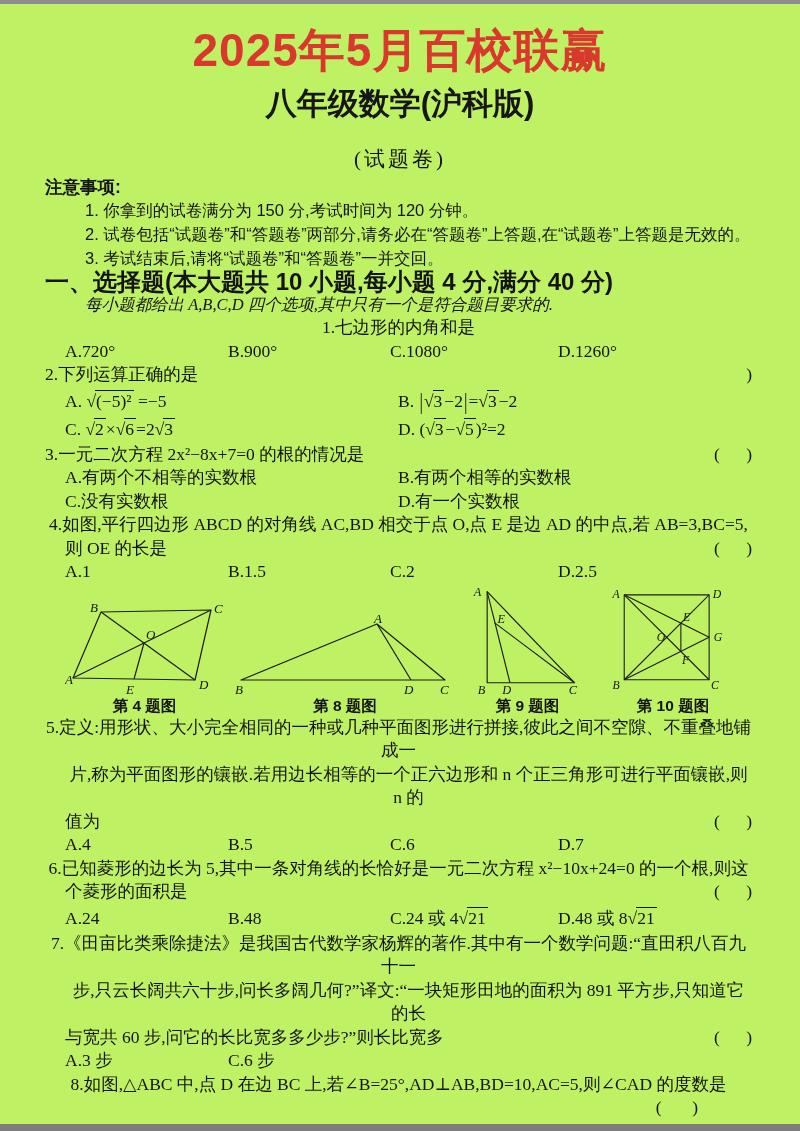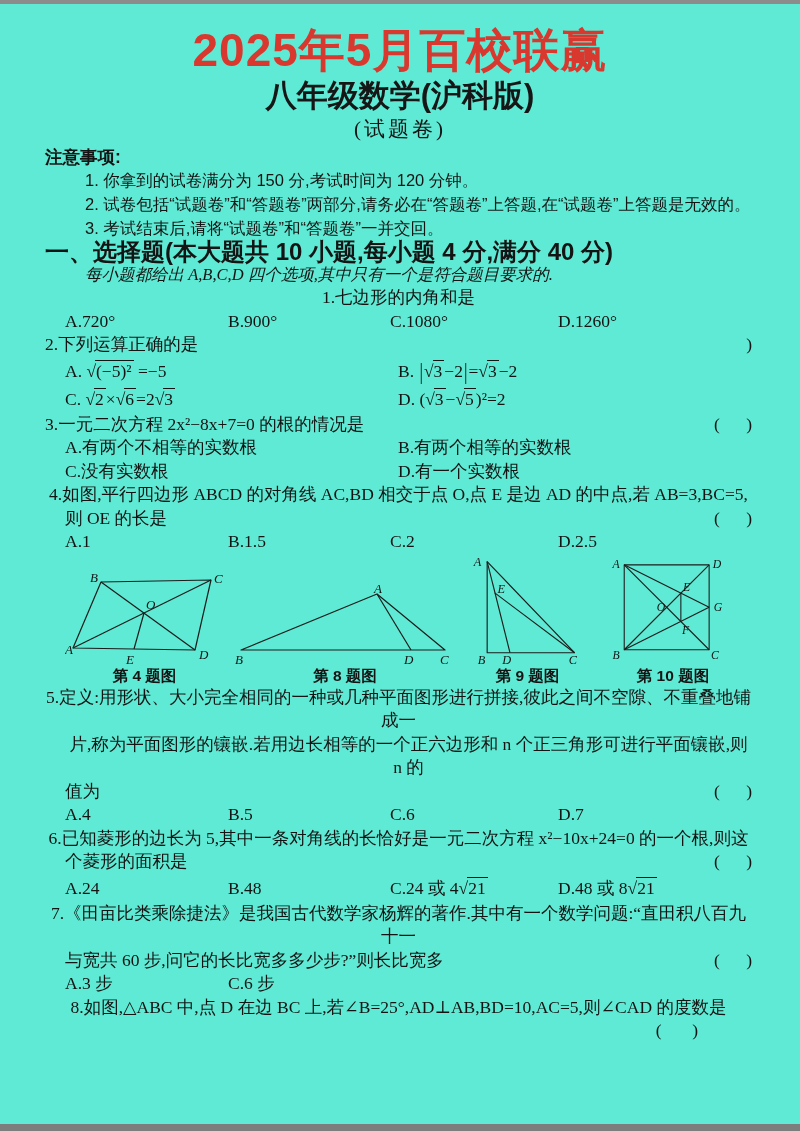--- a/index.html
+++ b/index.html
@@ -1,25 +1,25 @@
 <!DOCTYPE html>
 <html><head>
 <meta charset="utf-8">
 <style>
   html,body{margin:0;padding:0;background:#e8e8e8;}
-  .page{position:relative;width:800px;height:1131px;margin:0 auto;background:#5eead4;
+  .page{position:relative;width:800px;height:1131px;margin:0 auto;background:#bef264;
         font-family:"Liberation Serif","DejaVu Serif",serif;color:#141414;overflow:hidden;}
   .topbar{position:absolute;top:0;left:0;right:0;height:4px;background:#8c8c8c;}
   .bottombar{position:absolute;bottom:0;left:0;right:0;height:7px;background:#7d7d7d;}
 
   .title{margin:24px 0 0 0;text-align:center;font-family:"Liberation Sans","DejaVu Sans",sans-serif;
          font-weight:700;font-size:46px;line-height:52px;color:#d9382e;letter-spacing:1px;}
-  .subtitle{margin-top:0;text-align:center;font-family:"Liberation Sans","DejaVu Sans",sans-serif;
+  .subtitle{margin-top:8px;text-align:center;font-family:"Liberation Sans","DejaVu Sans",sans-serif;
             font-weight:700;font-size:31px;line-height:40px;color:#161616;}
-  .papertype{margin-top:0;text-align:center;font-size:21px;line-height:26px;letter-spacing:3px;}
+  .papertype{margin-top:22px;text-align:center;font-size:21px;line-height:26px;letter-spacing:3px;}
 
   .content{padding:0 48px 0 45px;}
   .notice-h{margin-top:4px;font-family:"Liberation Sans","DejaVu Sans",sans-serif;font-weight:700;
             font-size:17.5px;line-height:22px;}
   .notice-item{font-family:"Liberation Sans","DejaVu Sans",sans-serif;font-weight:400;
                font-size:16.5px;line-height:24px;padding-left:40px;}
   .sec-h{font-family:"Liberation Sans","DejaVu Sans",sans-serif;font-weight:700;font-size:24px;line-height:24px;}
   .sec-note{font-style:italic;font-size:16.5px;line-height:22px;padding-left:40px;}
 
   .q{font-size:17.5px;}
@@ -209,20 +209,21 @@
       <div class="opts4 optsf">
         <span><span class="tok-txt">A.24</span></span>
         <span><span class="tok-txt">B.48</span></span>
         <span><span class="tok-txt">C.24 或 4</span><span class="tok-rad"><span class="rsign">√</span><span class="rbar">21</span></span></span>
         <span><span class="tok-txt">D.48 或 8</span><span class="tok-rad"><span class="rsign">√</span><span class="rbar">21</span></span></span>
       </div>
     </div>
 
     <div class="q">
       <div class="qstem">7.《田亩比类乘除捷法》是我国古代数学家杨辉的著作.其中有一个数学问题:“直田积八百九十一</div>
+      <div class="cont">步,只云长阔共六十步,问长多阔几何?”译文:“一块矩形田地的面积为 891 平方步,只知道它的长</div>
       <div class="qline cont">
         <span>与宽共 60 步,问它的长比宽多多少步?”则长比宽多</span>
         <span class="br">(      )</span>
       </div>
       <div class="opts4">
         <span>A.3 步</span>
         <span>C.6 步</span>
       </div>
     </div>
 

